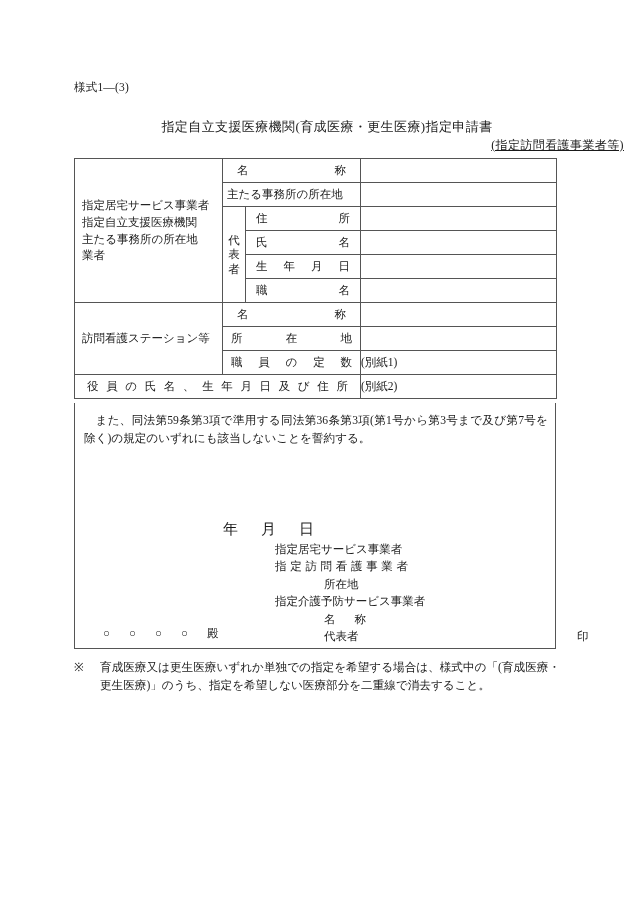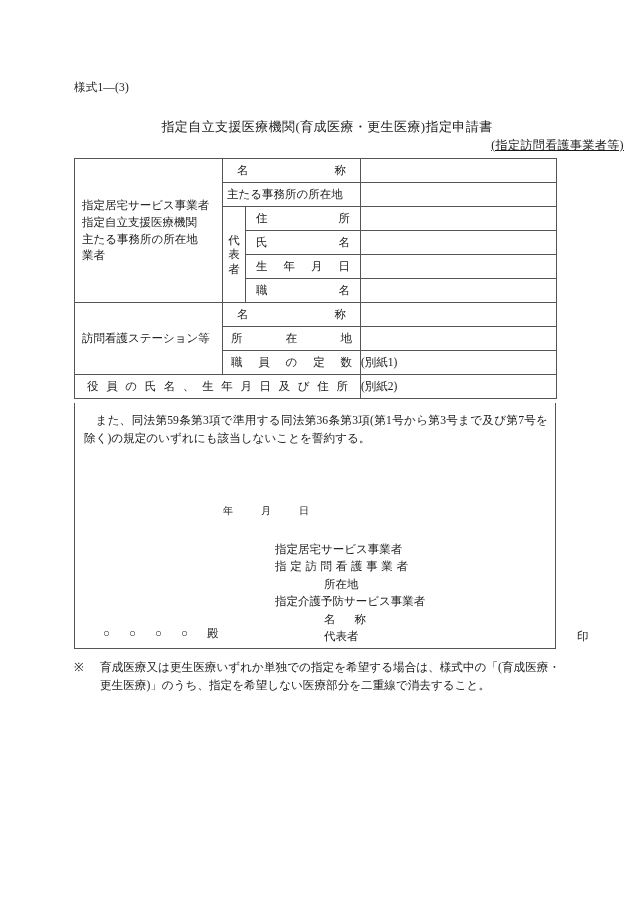--- a/index.html
+++ b/index.html
@@ -133,22 +133,22 @@
     text-justify: inter-character;
   }
   .pledge p {
     margin: 0;
     text-indent: 1em;
   }
 
   .date-line {
     position: absolute;
     left: 148px;
-    top: 101px;
-    font-size: 10px;
+    top: 117px;
+    font-size: 15px;
     white-space: nowrap;
   }
   .date-line i { font-style: normal; display: inline-block; width: 38px; }
 
   .signer {
     position: absolute;
     left: 200px;
     top: 138px;
     font-size: 11.5px;
     line-height: 1.52;

